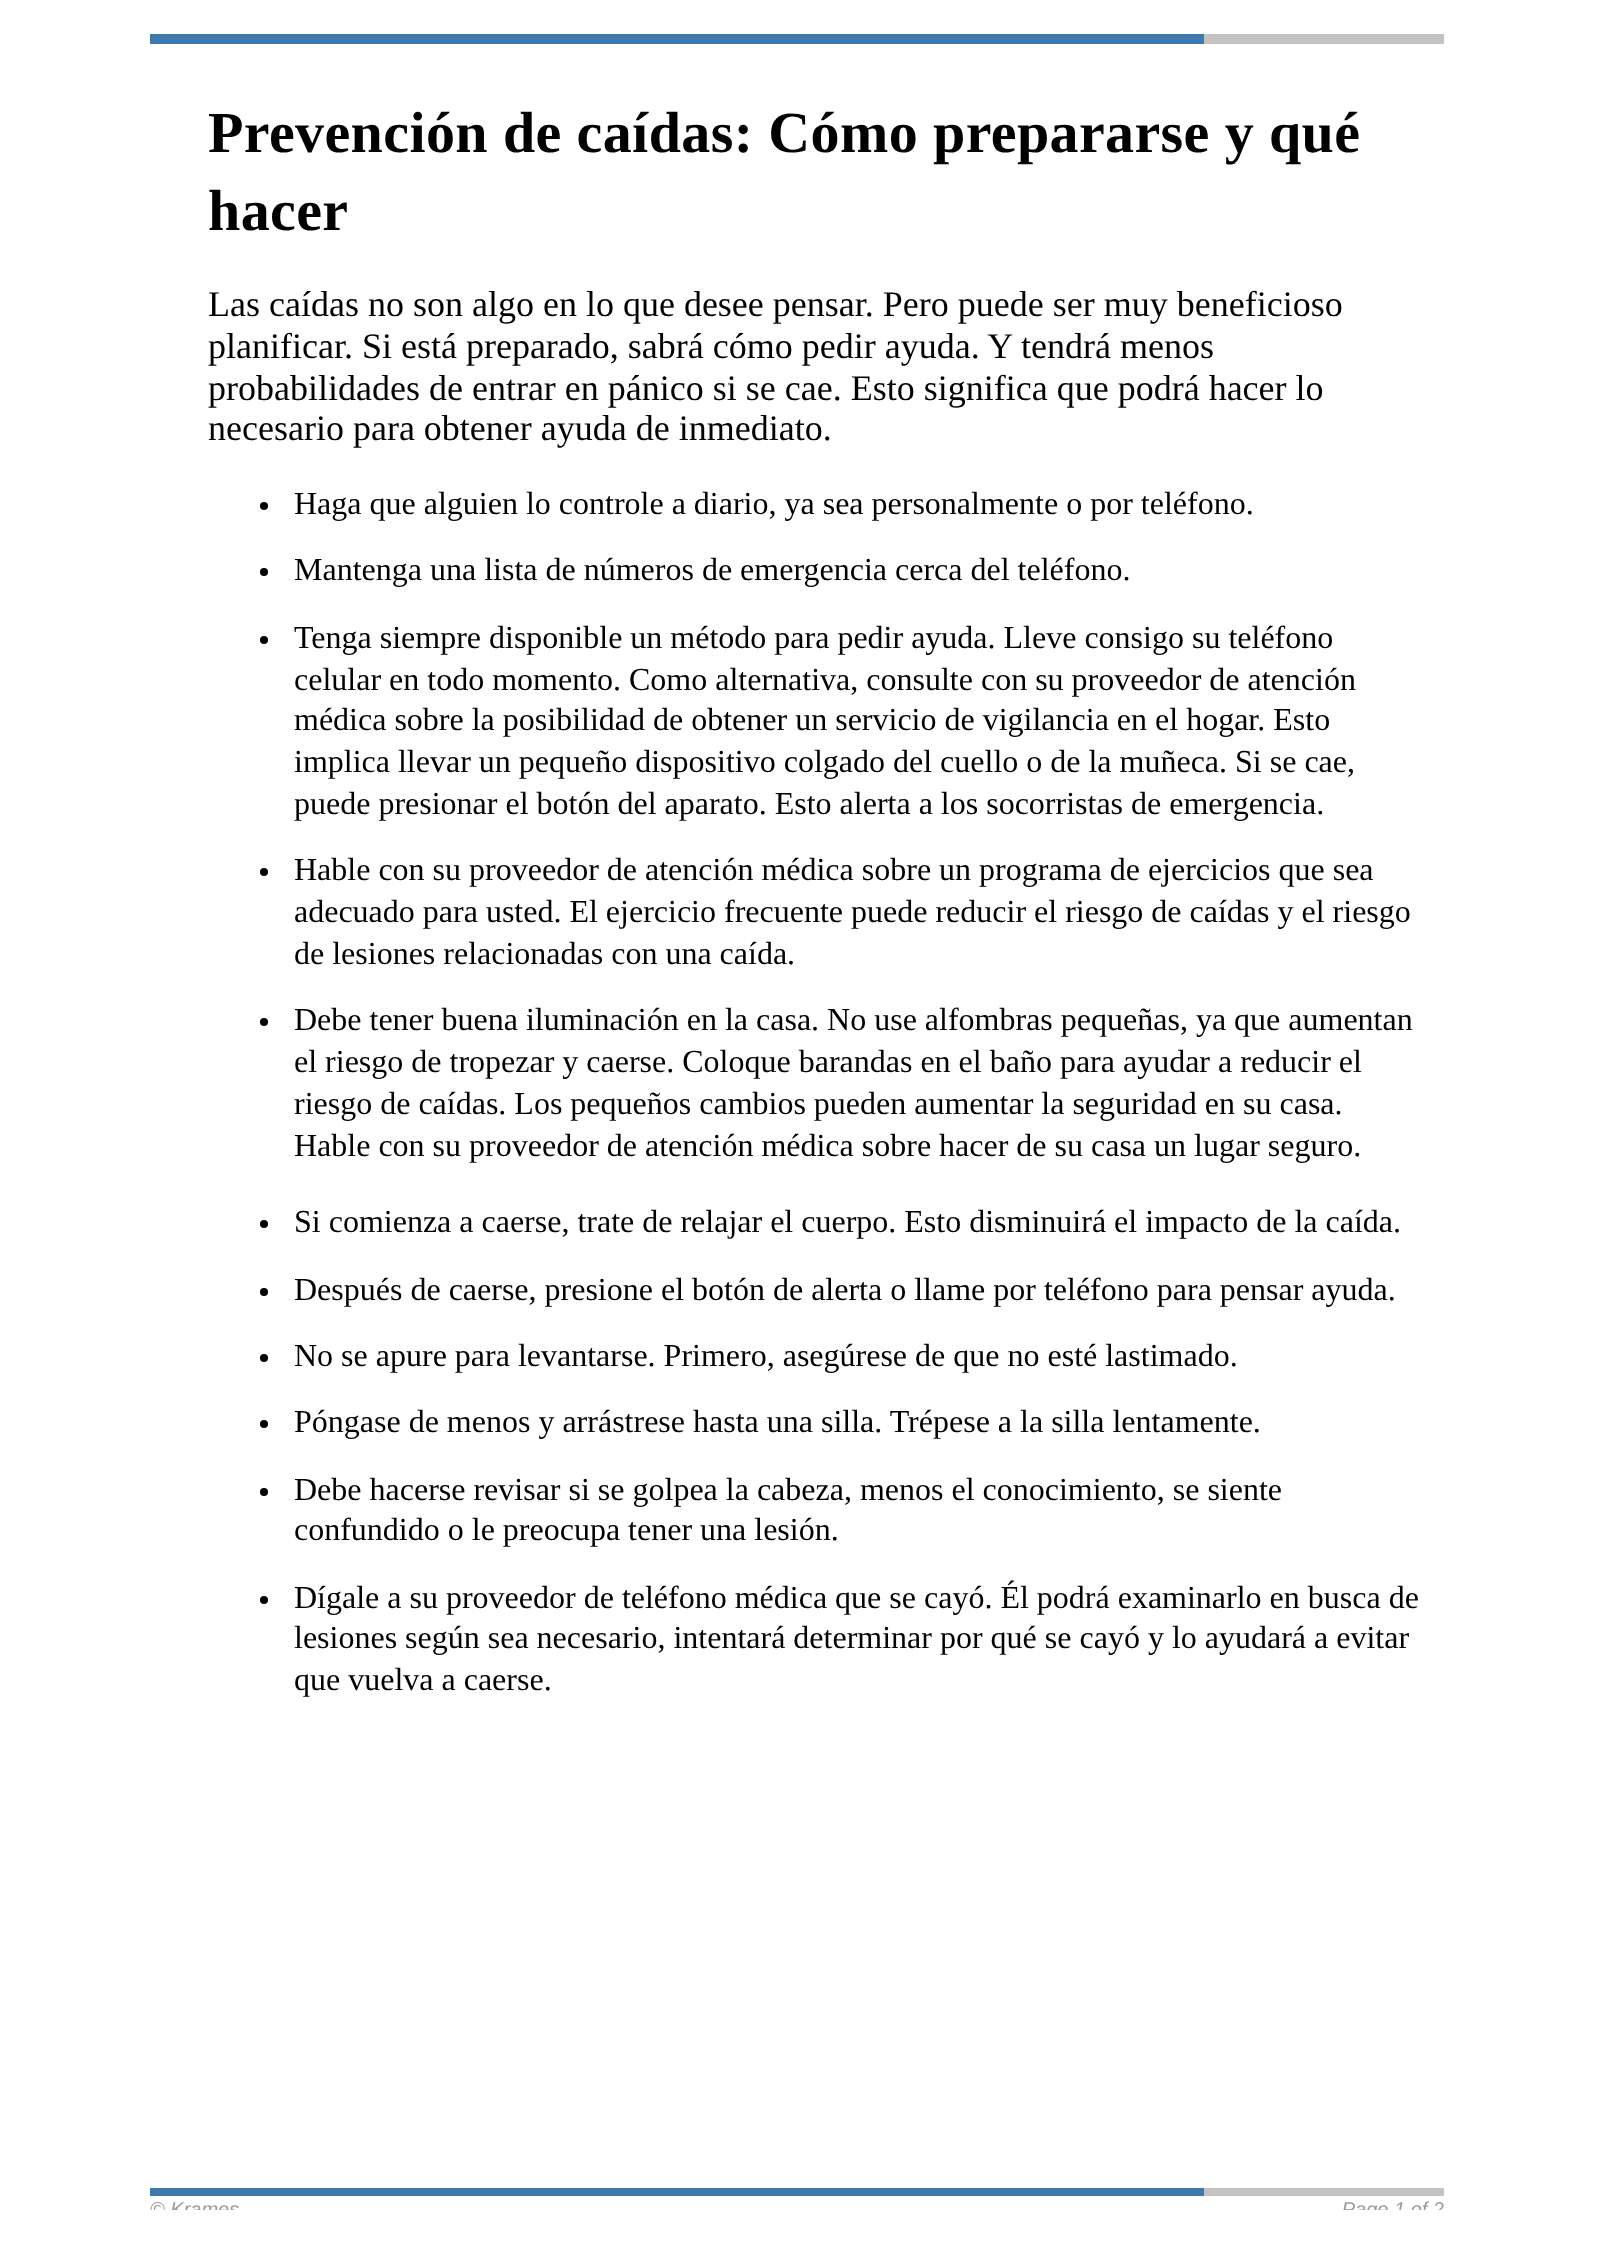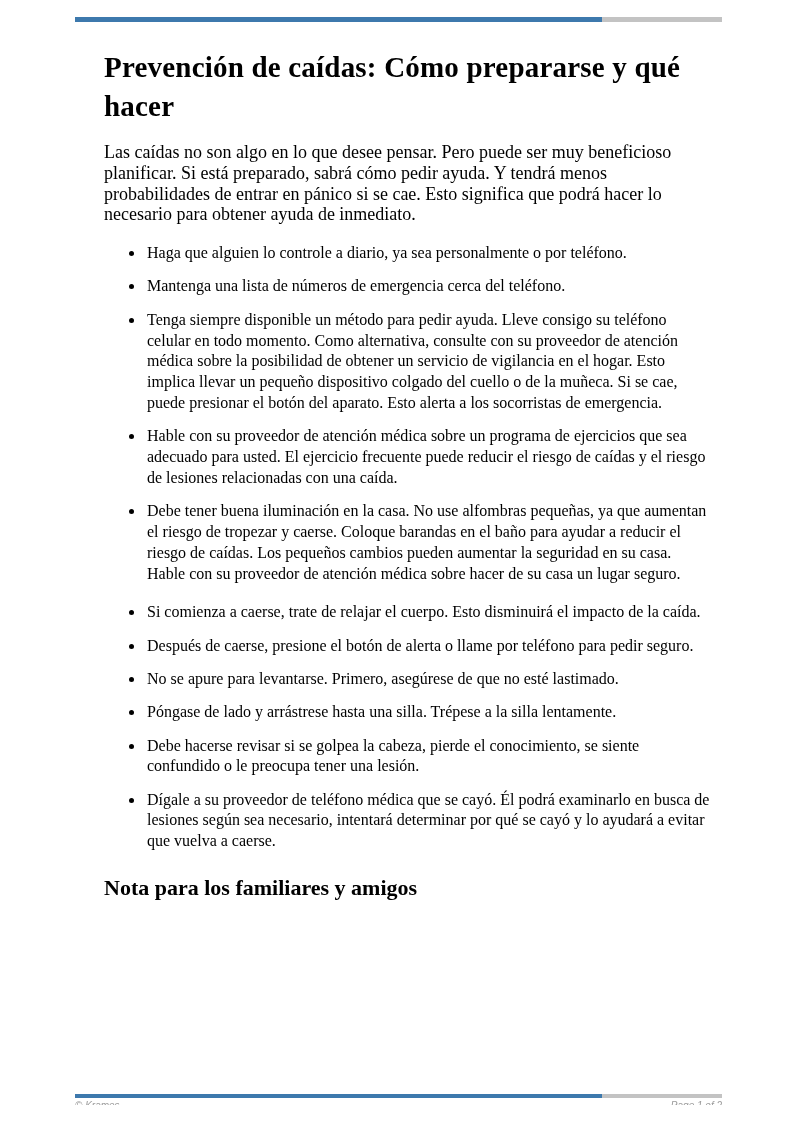--- a/index.html
+++ b/index.html
@@ -92,28 +92,27 @@
     <ul>
       <li>Haga que alguien lo controle a diario, ya sea personalmente o por teléfono.</li>
       <li>Mantenga una lista de números de emergencia cerca del teléfono.</li>
       <li>Tenga siempre disponible un método para pedir ayuda. Lleve consigo su teléfono celular en todo momento. Como alternativa, consulte con su proveedor de atención médica sobre la posibilidad de obtener un servicio de vigilancia en el hogar. Esto implica llevar un pequeño dispositivo colgado del cuello o de la muñeca. Si se cae, puede presionar el botón del aparato. Esto alerta a los socorristas de emergencia.</li>
       <li>Hable con su proveedor de atención médica sobre un programa de ejercicios que sea adecuado para usted. El ejercicio frecuente puede reducir el riesgo de caídas y el riesgo de lesiones relacionadas con una caída.</li>
       <li>Debe tener buena iluminación en la casa. No use alfombras pequeñas, ya que aumentan el riesgo de tropezar y caerse. Coloque barandas en el baño para ayudar a reducir el riesgo de caídas. Los pequeños cambios pueden aumentar la seguridad en su casa. Hable con su proveedor de atención médica sobre hacer de su casa un lugar seguro.</li>
     </ul>
 
     <ul>
       <li>Si comienza a caerse, trate de relajar el cuerpo. Esto disminuirá el impacto de la caída.</li>
-      <li>Después de caerse, presione el botón de alerta o llame por teléfono para pedir seguro.</li>
+      <li>Después de caerse, presione el botón de alerta o llame por teléfono para pensar ayuda.</li>
       <li>No se apure para levantarse. Primero, asegúrese de que no esté lastimado.</li>
-      <li>Póngase de lado y arrástrese hasta una silla. Trépese a la silla lentamente.</li>
-      <li>Debe hacerse revisar si se golpea la cabeza, pierde el conocimiento, se siente confundido o le preocupa tener una lesión.</li>
+      <li>Póngase de menos y arrástrese hasta una silla. Trépese a la silla lentamente.</li>
+      <li>Debe hacerse revisar si se golpea la cabeza, menos el conocimiento, se siente confundido o le preocupa tener una lesión.</li>
       <li>Dígale a su proveedor de teléfono médica que se cayó. Él podrá examinarlo en busca de lesiones según sea necesario, intentará determinar por qué se cayó y lo ayudará a evitar que vuelva a caerse.</li>
     </ul>
 
-    <h2>Nota para los familiares y amigos</h2>
 
   </div>
 
   <div class="footer">
     <div class="rule">
       <span class="seg-blue"></span>
       <span class="seg-gray"></span>
     </div>
     <div class="footer-row">
       <span>© Krames</span>

